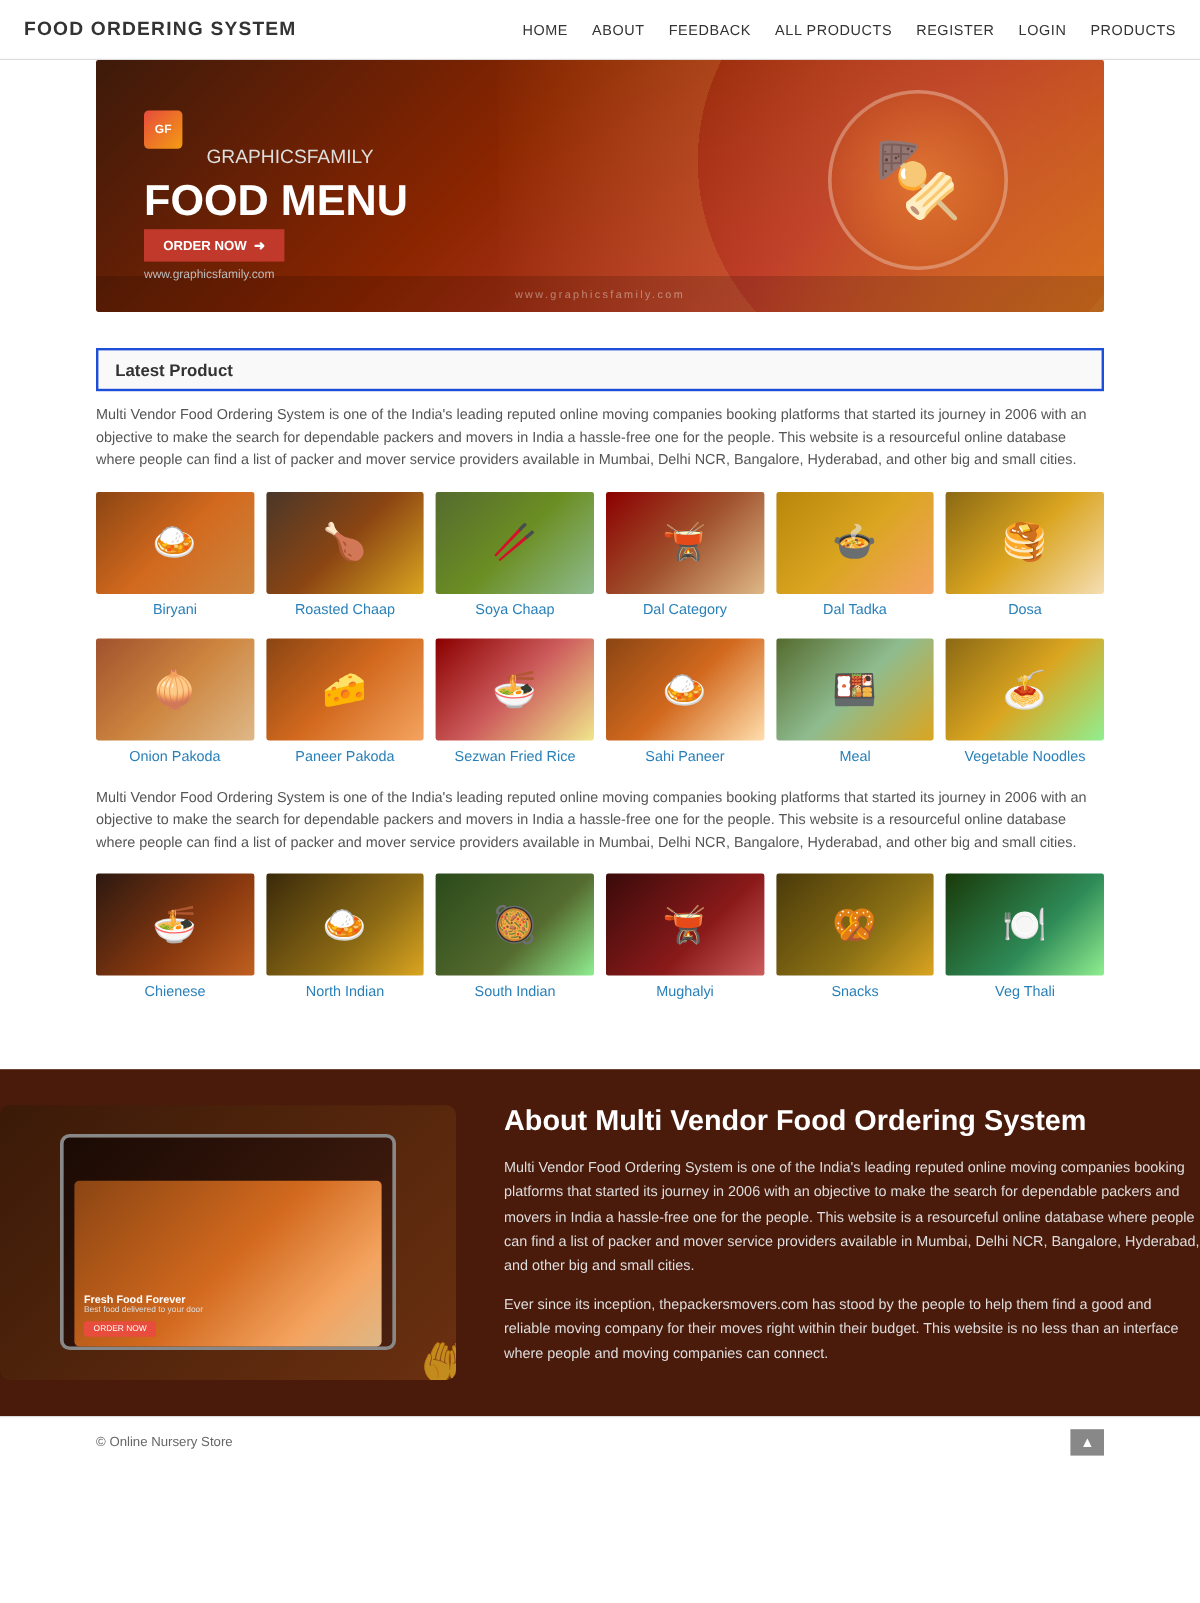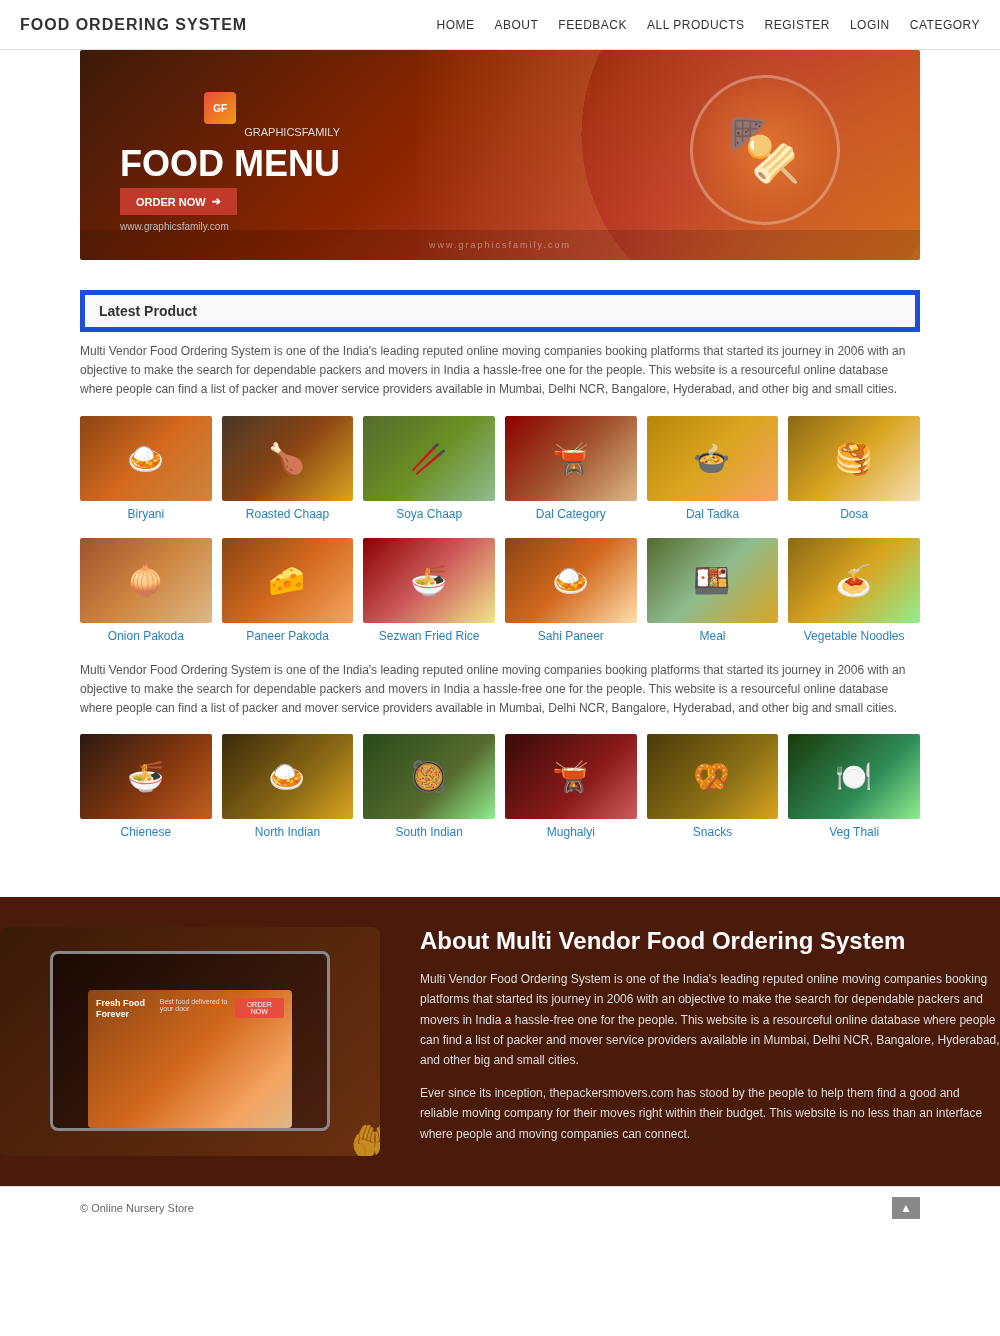--- a/index.html
+++ b/index.html
@@ -42,32 +42,31 @@
       border-radius: 2px;
     }
     .hero-content {
       padding: 30px 40px;
       color: #fff;
       z-index: 2;
     }
     .hero-brand {
       display: flex;
       align-items: center;
-      gap: 8px;
+      gap: 20px;
       margin-bottom: 8px;
-      justify-content: flex-end;
     }
     .hero-brand-icon {
       width: 32px; height: 32px;
       background: linear-gradient(135deg, #e74c3c, #f39c12);
       border-radius: 4px;
       display: flex; align-items: center; justify-content: center;
       font-size: 10px; color: #fff; font-weight: bold;
     }
-    .hero-brand-name { font-size: 11px; color: #ddd; margin-top: 48px; }
+    .hero-brand-name { font-size: 16px; color: #ddd; margin-top: 48px; }
     .hero-subtitle {
       font-style: italic;
       font-size: 22px;
       color: #f39c12;
       font-family: Georgia, serif;
     }
     .hero-title {
       font-size: 36px;
       font-weight: 900;
       color: #fff;
@@ -114,21 +113,21 @@
       bottom: 0;
       display: flex; align-items: center; justify-content: center;
       font-size: 9px; color: rgba(255,255,255,0.4); letter-spacing: 2px;
     }
 
     
     main { padding: 10px 80px 20px; }
 
     
     .section-header {
-      border: 5px solid #1d4ed8;
+      border: 2px solid #1d4ed8;
       padding: 8px 14px;
       font-size: 14px;
       font-weight: bold;
       color: #333;
       margin: 20px 0 10px;
       background: #f9f9f9;
     }
     .section-desc {
       font-size: 12px;
       color: #555;
@@ -215,26 +214,26 @@
       background: linear-gradient(135deg, #1a0a04 0%, #4a2010 100%);
       border-radius: 8px;
       border: 3px solid #888;
       display: flex;
       flex-direction: column;
       align-items: center;
       justify-content: center;
       position: relative;
     }
     .tablet-screen {
-      width: 204px;
+      width: 256px;
       height: 140px;
       background: linear-gradient(135deg, #8B4513 0%, #D2691E 50%, #F4A460 80%, #DEB887 100%);
       border-radius: 4px;
       display: flex;
-      flex-direction: row;
+      flex-direction: column;
       align-items: flex-start;
       justify-content: flex-end;
       padding: 8px;
       overflow: hidden;
       margin-top: 36px;
     }
     .tablet-title { font-size: 9px; color: #fff; font-weight: bold; line-height: 1.2; }
     .tablet-subtitle { font-size: 7px; color: #ddd; margin-bottom: 6px; }
     .tablet-btn {
       background: #e74c3c;
@@ -291,21 +290,21 @@
 
 <header>
   <span class="site-title">FOOD ORDERING SYSTEM</span>
   <nav id="main-nav">
       <a href="#">HOME</a>
       <a href="#">ABOUT</a>
       <a href="#">FEEDBACK</a>
       <a href="#">ALL PRODUCTS</a>
       <a href="#">REGISTER</a>
       <a href="#">LOGIN</a>
-      <a href="#">CATEGORY</a>
+      <a href="#">PRODUCTS</a>
     </nav>
 </header>
 
 <div class="hero">
   <div class="hero-content">
     <div class="hero-brand">
       <div class="hero-brand-icon">GF</div>
       <span class="hero-brand-name">GRAPHICSFAMILY</span>
     </div>
     <div class="hero-title">FOOD MENU</div>

